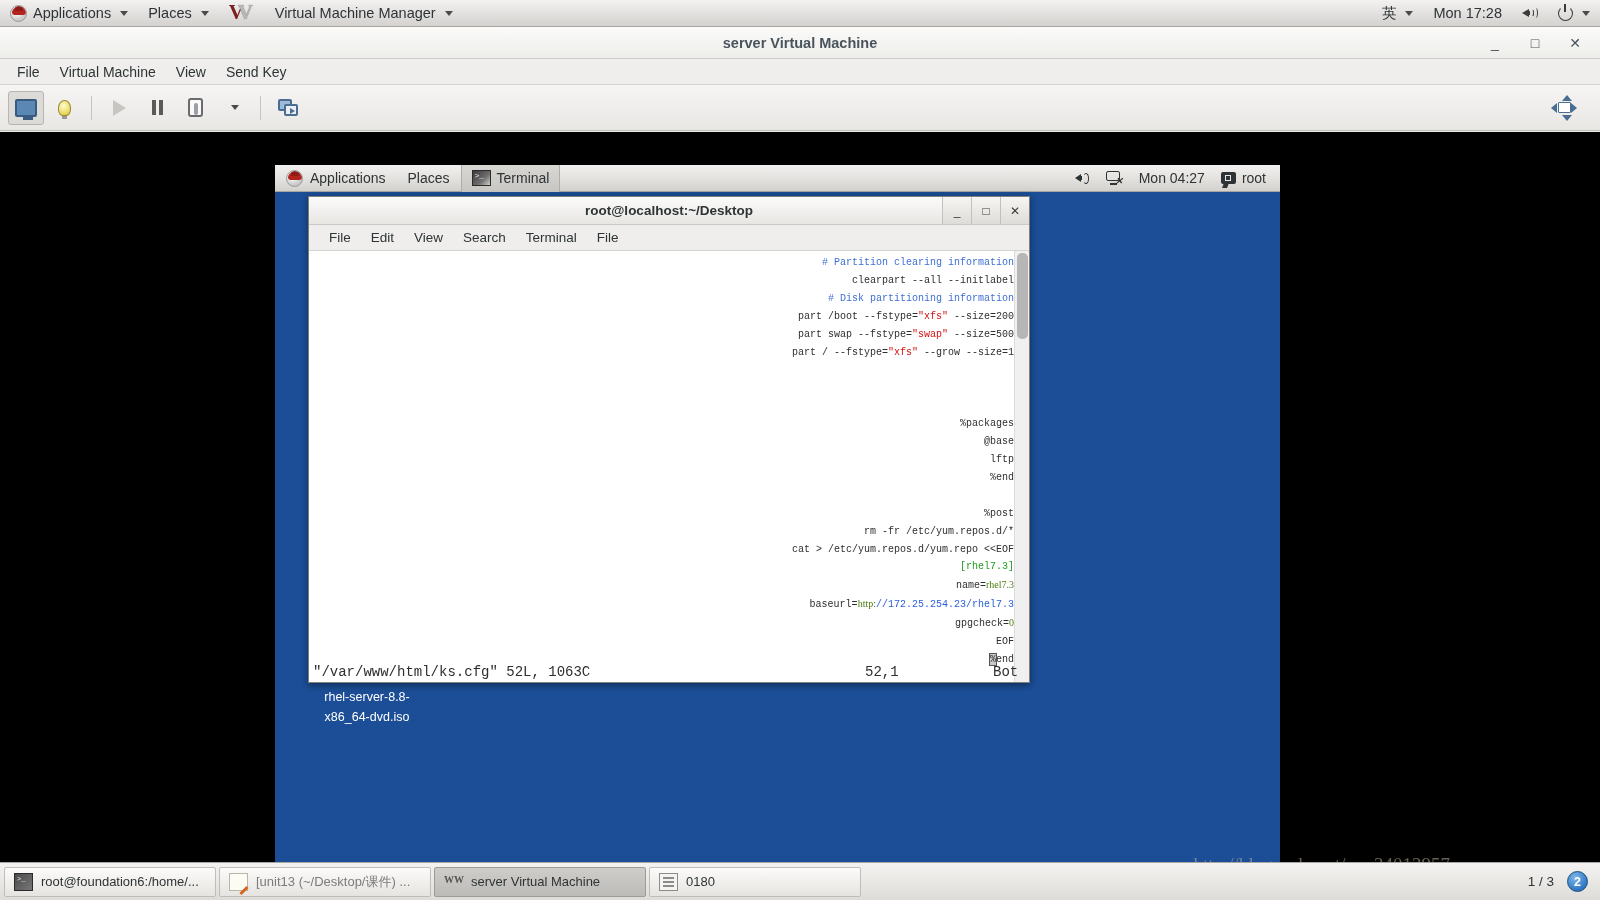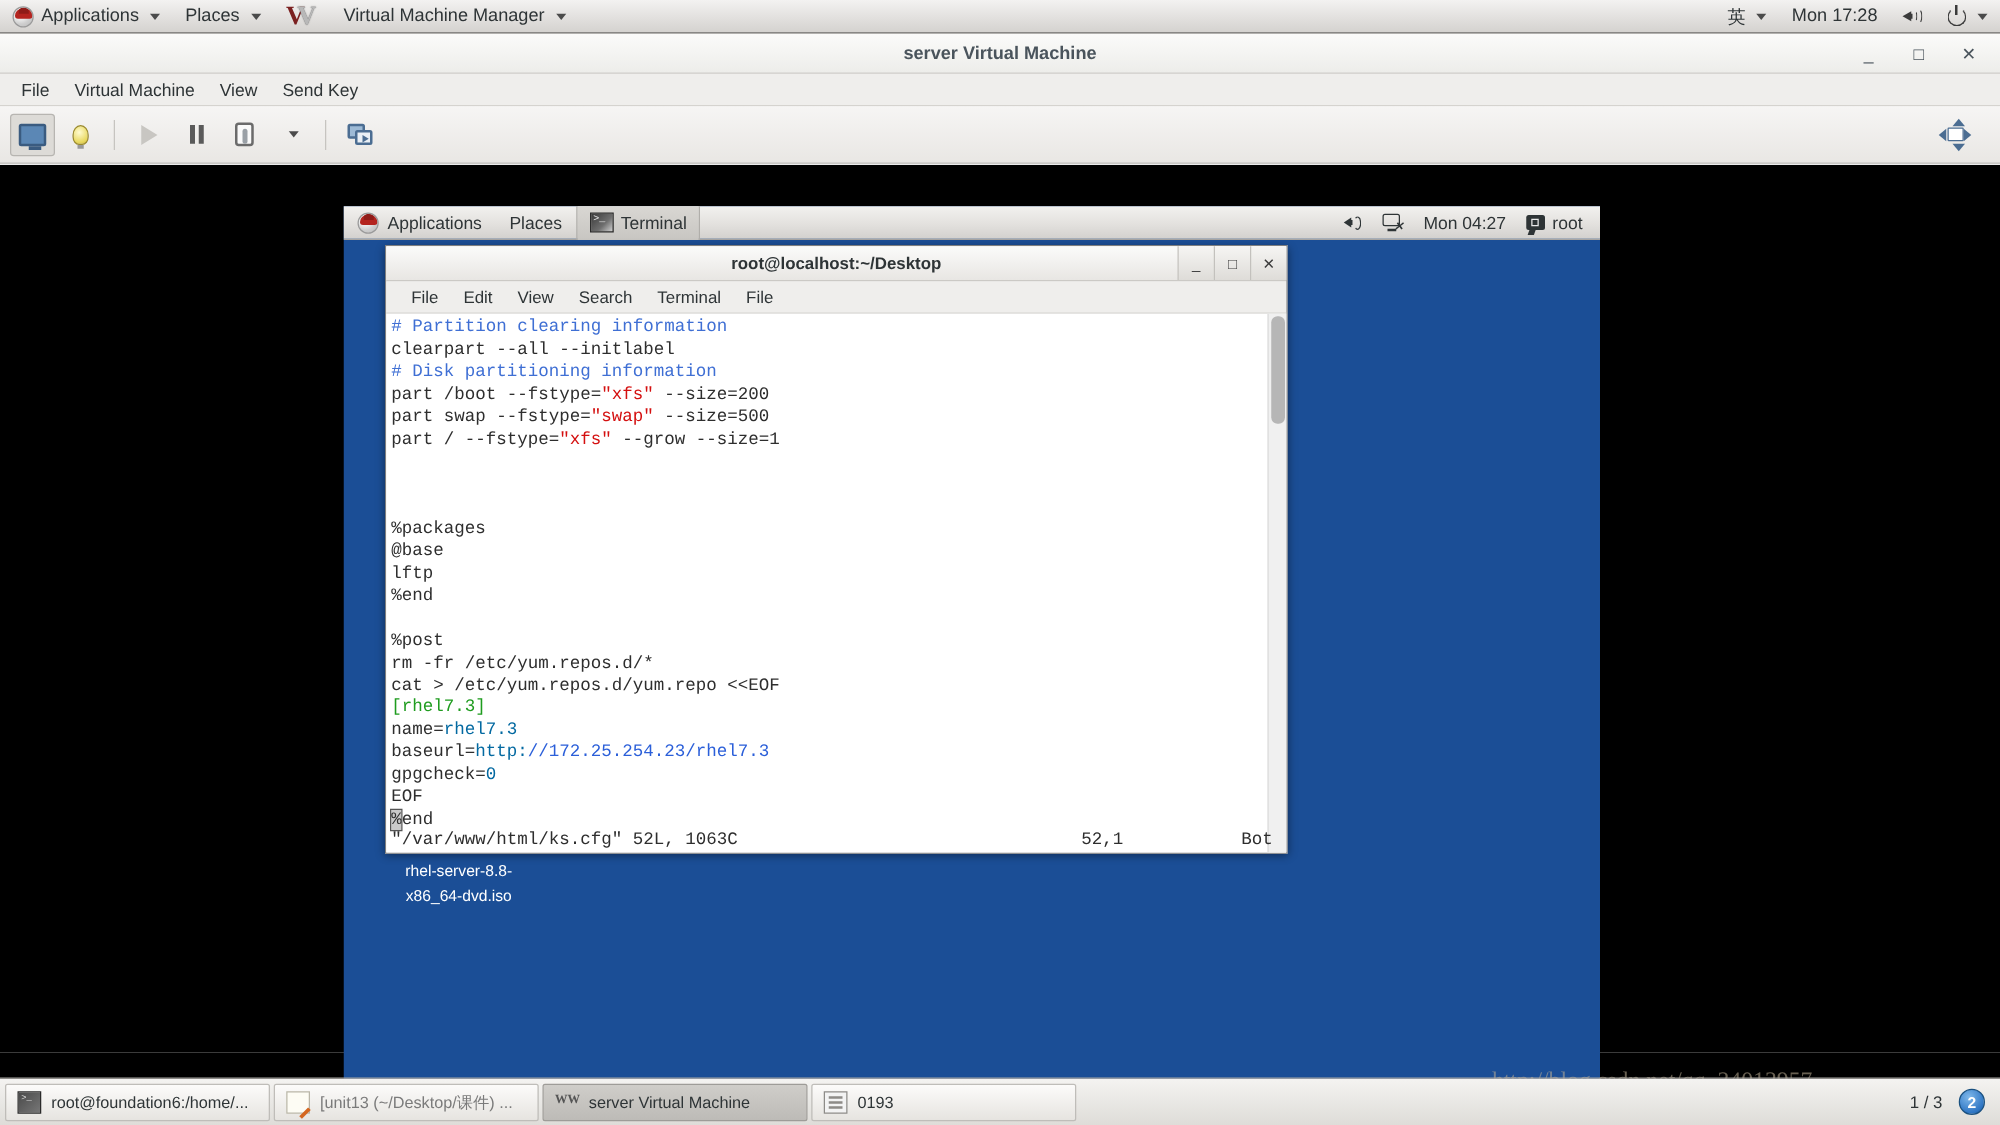--- a/index.html
+++ b/index.html
@@ -127,29 +127,29 @@
   .term-btns{ position:absolute; right:0; top:0; display:flex; height:27px;}
   .term-btns div{ width:29px; height:27px; display:flex; align-items:center; justify-content:center;
      font-size:12px; color:#3b3b3b; background:linear-gradient(to bottom,#f6f5f3,#dedcd8);
      border-left:1px solid #c3c1bd;}
   .term-btns div:last-child{ }
   .term-menu{ height:26px; background:#efeeec; border-bottom:1px solid #d6d4d0;
      display:flex; align-items:center; padding-left:10px; font-size:13.5px; color:#2e3436;}
   .term-menu div{ padding:2px 10px; border-radius:2px;}
   .term-body{ position:absolute; left:0; top:54px; right:0; bottom:0; background:#fff; display:flex;}
   .term-text{ flex:1; padding:3px 0 0 4px; font-family:"Liberation Mono", monospace;
-     font-size:14px; line-height:17.9px; color:#2e2e2e; white-space:pre; overflow:hidden;}
+     font-size:10px; line-height:17.9px; color:#2e2e2e; white-space:pre; overflow:hidden;text-align:right;}
   .term-scroll{ width:15px; background:#f0f0f0; border-left:1px solid #dcdcdc; position:relative;}
   .term-scroll .thumb{ position:absolute; left:2px; top:2px; width:11px; height:86px;
      background:#b6b6b6; border-radius:5px;}
   .c-comment{ color:#3f6fd4; }
   .c-str{ color:#d41010; }
   .c-green{ color:#1f9c1f; }
   .c-blue{ color:#2b5fd9; }
-  .c-red{ color:#0369a1; }
+  .c-red{ color:#4d7c0f;font-family:Liberation Serif, serif; }
   .cursor-blk{ background:#c9c9c9; color:#2e2e2e; outline:1px solid #555; }
   .status-line{ position:absolute; left:4px; bottom:2px; width:714px;
      font-family:"Liberation Mono", monospace; font-size:14px; color:#2e2e2e;
      display:flex; }
   .status-line .sfile{ }
   .status-line .spos{ position:absolute; left:552px;}
   .status-line .sbot{ position:absolute; left:680px;}
 
   
   .taskbar{ position:absolute; left:0; bottom:0; width:1600px; height:38px;
@@ -378,19 +378,19 @@
     <div class="task dim">
       <span class="tk-ico note"></span>
       <span>[unit13 (~/Desktop/课件) ...</span>
     </div>
     <div class="task active">
       <span class="tk-ico vmmico"></span>
       <span>server Virtual Machine</span>
     </div>
     <div class="task">
       <span class="tk-ico fileico"></span>
-      <span>0193</span>
+      <span>0180</span>
     </div>
     <div class="tb-right-zone">
     <span class="ws-count">1 / 3</span>
     <span class="badge2">2</span>
   </div>
 </div>
 
 </body></html>

